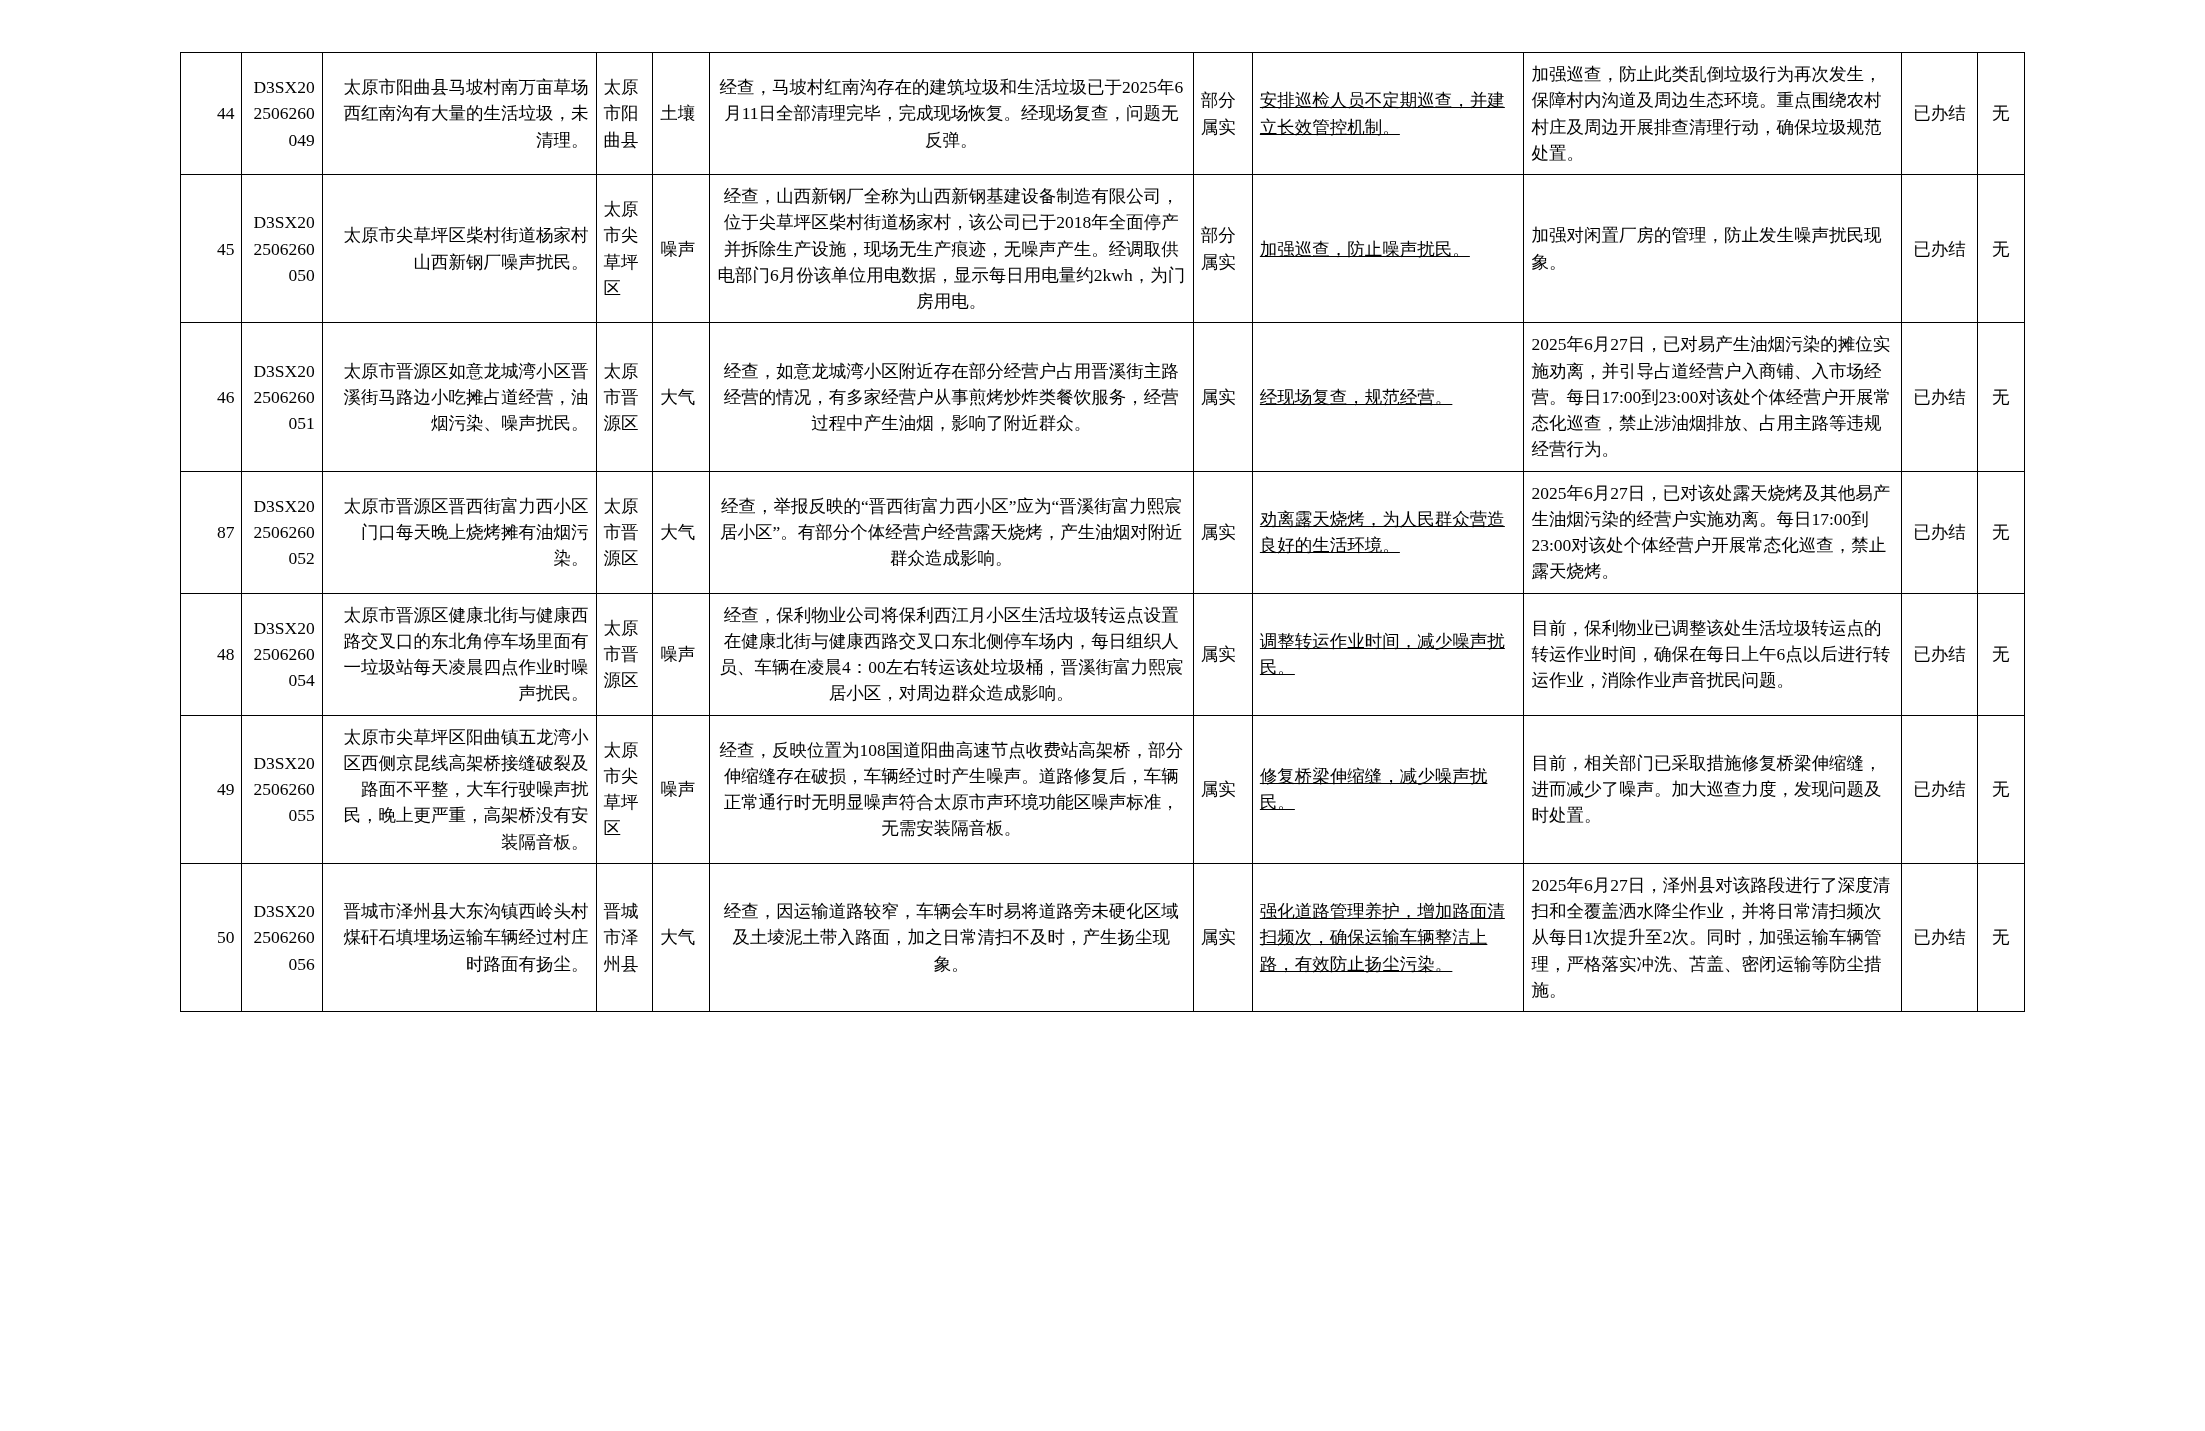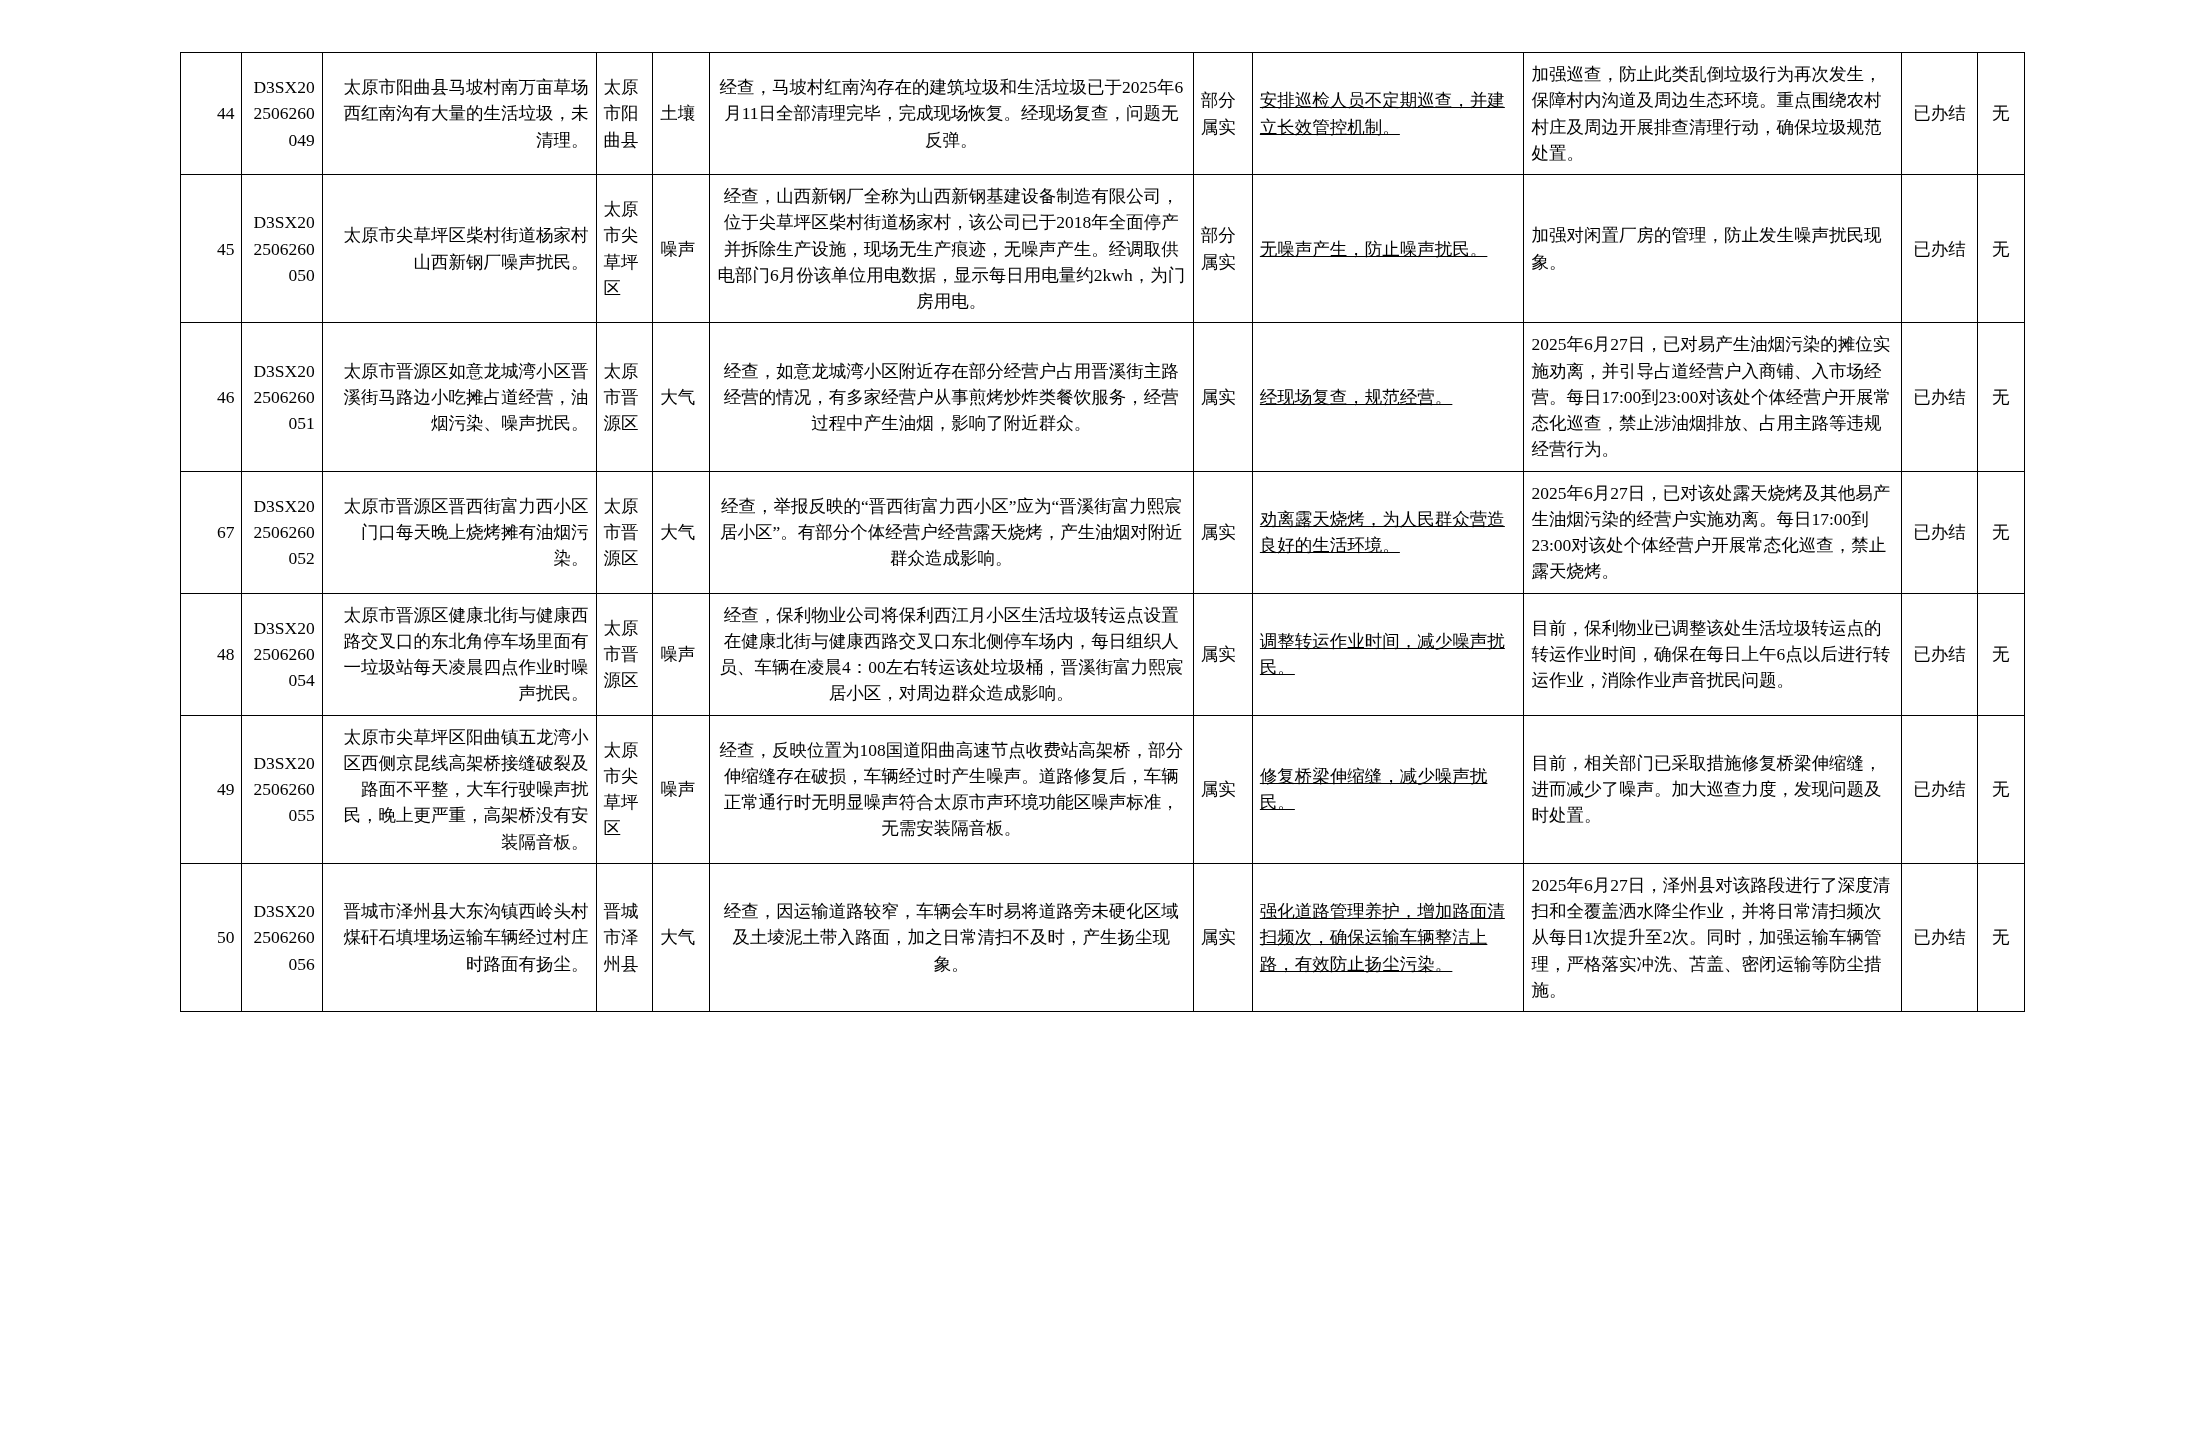--- a/index.html
+++ b/index.html
@@ -130,40 +130,40 @@
         <td class="account">无</td>
       </tr>
       <tr>
         <td class="index">45</td>
         <td class="code">D3SX202506260050</td>
         <td class="desc">太原市尖草坪区柴村街道杨家村山西新钢厂噪声扰民。</td>
         <td class="region">太原市尖草坪区</td>
         <td class="type">噪声</td>
         <td class="invest">经查，山西新钢厂全称为山西新钢基建设备制造有限公司，位于尖草坪区柴村街道杨家村，该公司已于2018年全面停产并拆除生产设施，现场无生产痕迹，无噪声产生。经调取供电部门6月份该单位用电数据，显示每日用电量约2kwh，为门房用电。</td>
         <td class="result">部分属实</td>
-        <td class="handle">无噪声产生，防止噪声扰民。</td>
+        <td class="handle">加强巡查，防止噪声扰民。</td>
         <td class="measure">加强对闲置厂房的管理，防止发生噪声扰民现象。</td>
         <td class="status">已办结</td>
         <td class="account">无</td>
       </tr>
       <tr>
         <td class="index">46</td>
         <td class="code">D3SX202506260051</td>
         <td class="desc">太原市晋源区如意龙城湾小区晋溪街马路边小吃摊占道经营，油烟污染、噪声扰民。</td>
         <td class="region">太原市晋源区</td>
         <td class="type">大气</td>
         <td class="invest">经查，如意龙城湾小区附近存在部分经营户占用晋溪街主路经营的情况，有多家经营户从事煎烤炒炸类餐饮服务，经营过程中产生油烟，影响了附近群众。</td>
         <td class="result">属实</td>
         <td class="handle">经现场复查，规范经营。</td>
         <td class="measure">2025年6月27日，已对易产生油烟污染的摊位实施劝离，并引导占道经营户入商铺、入市场经营。每日17:00到23:00对该处个体经营户开展常态化巡查，禁止涉油烟排放、占用主路等违规经营行为。</td>
         <td class="status">已办结</td>
         <td class="account">无</td>
       </tr>
       <tr>
-        <td class="index">67</td>
+        <td class="index">87</td>
         <td class="code">D3SX202506260052</td>
         <td class="desc">太原市晋源区晋西街富力西小区门口每天晚上烧烤摊有油烟污染。</td>
         <td class="region">太原市晋源区</td>
         <td class="type">大气</td>
         <td class="invest">经查，举报反映的“晋西街富力西小区”应为“晋溪街富力熙宸居小区”。有部分个体经营户经营露天烧烤，产生油烟对附近群众造成影响。</td>
         <td class="result">属实</td>
         <td class="handle">劝离露天烧烤，为人民群众营造良好的生活环境。</td>
         <td class="measure">2025年6月27日，已对该处露天烧烤及其他易产生油烟污染的经营户实施劝离。每日17:00到23:00对该处个体经营户开展常态化巡查，禁止露天烧烤。</td>
         <td class="status">已办结</td>
         <td class="account">无</td>

